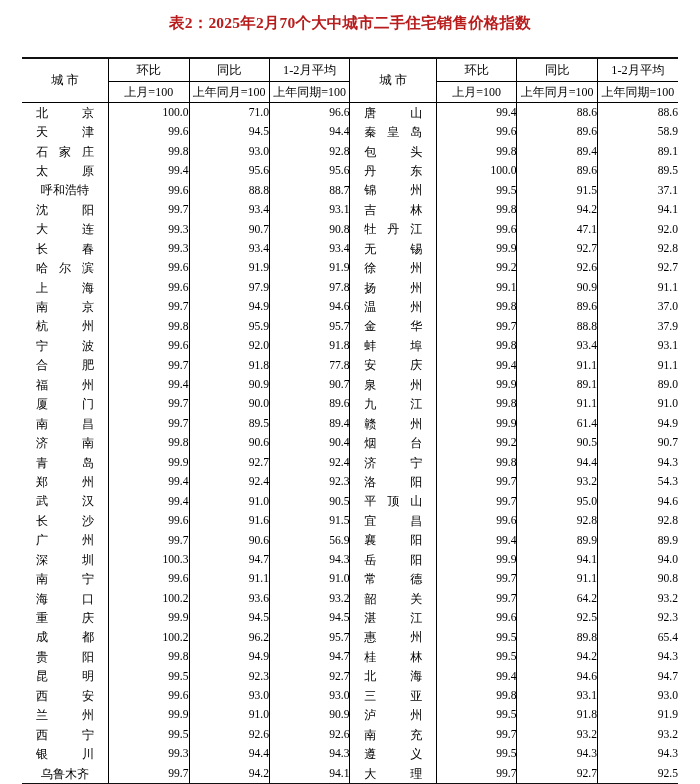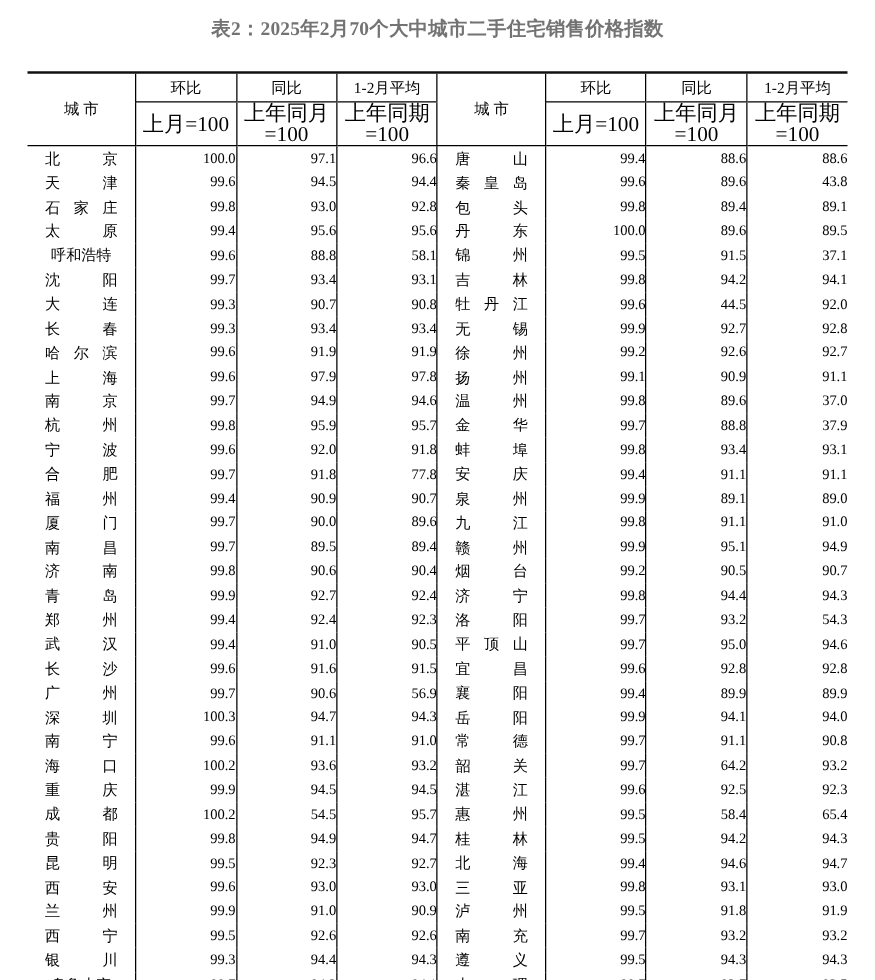--- a/index.html
+++ b/index.html
@@ -25,21 +25,21 @@
   
   .title-wrap {
     padding-top: 13px;
     text-align: center;
   }
   .title {
     font-family: "Liberation Serif", "DejaVu Serif", serif;
     font-size: 15.5px;
     font-weight: bold;
     letter-spacing: 0.2px;
-    color: #737373;
+    color: #b91c1c;
     white-space: nowrap;
   }
 
   
   .table-area {
     margin: 0 auto;
     margin-top: 23px;
     width: 656px;
     border-top: 2.4px solid #111;
     border-bottom: 2.4px solid #111;
@@ -65,21 +65,21 @@
   col.c-city { width: 86px; }
   col.c-num  { width: 80px; }
 
   
   .hdr-top td, .hdr-bot td {
     text-align: center;
     font-size: 12.3px;
     color: #000;
   }
   .hdr-top td { height: 22px; }
-  .hdr-bot td { height: 20px; font-size: 17px; }
+  .hdr-bot td { height: 20px; font-size: 12px; }
 
   .vl { border-left: 1.15px solid #000; }
 
   .hdr-city {
     text-align: center;
     font-size: 12.3px;
     letter-spacing: 3px;
     text-indent: 3px;
   }
   .hdr-sep-bottom { border-bottom: 1.15px solid #000; }
@@ -152,36 +152,36 @@
           <td class="vl hdr-rule">上年同期=100</td>
           <td class="vl hdr-rule">上月=100</td>
           <td class="vl hdr-rule">上年同月=100</td>
           <td class="vl hdr-rule">上年同期=100</td>
         </tr>
       </thead>
       <tbody id="tbody">
           <tr class="drow">
             <td class="city"><span class="nm">北京</span></td>
             <td class="num sep-l">100.0</td>
-            <td class="num sep-l">97.1</td>
+            <td class="num sep-l">71.0</td>
             <td class="num sep-l">96.6</td>
             <td class="city mid-gap"><span class="nm">唐山</span></td>
             <td class="num sep-l">99.4</td>
             <td class="num sep-l">88.6</td>
             <td class="num sep-l">88.6</td>
           </tr>
           <tr class="drow">
             <td class="city"><span class="nm">天津</span></td>
             <td class="num sep-l">99.6</td>
             <td class="num sep-l">94.5</td>
             <td class="num sep-l">94.4</td>
             <td class="city mid-gap"><span class="nm">秦皇岛</span></td>
             <td class="num sep-l">99.6</td>
             <td class="num sep-l">89.6</td>
-            <td class="num sep-l">43.8</td>
+            <td class="num sep-l">58.9</td>
           </tr>
           <tr class="drow">
             <td class="city"><span class="nm">石家庄</span></td>
             <td class="num sep-l">99.8</td>
             <td class="num sep-l">93.0</td>
             <td class="num sep-l">92.8</td>
             <td class="city mid-gap"><span class="nm">包头</span></td>
             <td class="num sep-l">99.8</td>
             <td class="num sep-l">89.4</td>
             <td class="num sep-l">89.1</td>
@@ -193,21 +193,21 @@
             <td class="num sep-l">95.6</td>
             <td class="city mid-gap"><span class="nm">丹东</span></td>
             <td class="num sep-l">100.0</td>
             <td class="num sep-l">89.6</td>
             <td class="num sep-l">89.5</td>
           </tr>
           <tr class="drow">
             <td class="city"><span class="nm w4">呼和浩特</span></td>
             <td class="num sep-l">99.6</td>
             <td class="num sep-l">88.8</td>
-            <td class="num sep-l">58.1</td>
+            <td class="num sep-l">88.7</td>
             <td class="city mid-gap"><span class="nm">锦州</span></td>
             <td class="num sep-l">99.5</td>
             <td class="num sep-l">91.5</td>
             <td class="num sep-l">37.1</td>
           </tr>
           <tr class="drow">
             <td class="city"><span class="nm">沈阳</span></td>
             <td class="num sep-l">99.7</td>
             <td class="num sep-l">93.4</td>
             <td class="num sep-l">93.1</td>
@@ -216,21 +216,21 @@
             <td class="num sep-l">94.2</td>
             <td class="num sep-l">94.1</td>
           </tr>
           <tr class="drow">
             <td class="city"><span class="nm">大连</span></td>
             <td class="num sep-l">99.3</td>
             <td class="num sep-l">90.7</td>
             <td class="num sep-l">90.8</td>
             <td class="city mid-gap"><span class="nm">牡丹江</span></td>
             <td class="num sep-l">99.6</td>
-            <td class="num sep-l">44.5</td>
+            <td class="num sep-l">47.1</td>
             <td class="num sep-l">92.0</td>
           </tr>
           <tr class="drow">
             <td class="city"><span class="nm">长春</span></td>
             <td class="num sep-l">99.3</td>
             <td class="num sep-l">93.4</td>
             <td class="num sep-l">93.4</td>
             <td class="city mid-gap"><span class="nm">无锡</span></td>
             <td class="num sep-l">99.9</td>
             <td class="num sep-l">92.7</td>
@@ -316,21 +316,21 @@
             <td class="num sep-l">91.1</td>
             <td class="num sep-l">91.0</td>
           </tr>
           <tr class="drow">
             <td class="city"><span class="nm">南昌</span></td>
             <td class="num sep-l">99.7</td>
             <td class="num sep-l">89.5</td>
             <td class="num sep-l">89.4</td>
             <td class="city mid-gap"><span class="nm">赣州</span></td>
             <td class="num sep-l">99.9</td>
-            <td class="num sep-l">95.1</td>
+            <td class="num sep-l">61.4</td>
             <td class="num sep-l">94.9</td>
           </tr>
           <tr class="drow">
             <td class="city"><span class="nm">济南</span></td>
             <td class="num sep-l">99.8</td>
             <td class="num sep-l">90.6</td>
             <td class="num sep-l">90.4</td>
             <td class="city mid-gap"><span class="nm">烟台</span></td>
             <td class="num sep-l">99.2</td>
             <td class="num sep-l">90.5</td>
@@ -422,25 +422,25 @@
             <td class="num sep-l">94.5</td>
             <td class="num sep-l">94.5</td>
             <td class="city mid-gap"><span class="nm">湛江</span></td>
             <td class="num sep-l">99.6</td>
             <td class="num sep-l">92.5</td>
             <td class="num sep-l">92.3</td>
           </tr>
           <tr class="drow">
             <td class="city"><span class="nm">成都</span></td>
             <td class="num sep-l">100.2</td>
-            <td class="num sep-l">54.5</td>
+            <td class="num sep-l">96.2</td>
             <td class="num sep-l">95.7</td>
             <td class="city mid-gap"><span class="nm">惠州</span></td>
             <td class="num sep-l">99.5</td>
-            <td class="num sep-l">58.4</td>
+            <td class="num sep-l">89.8</td>
             <td class="num sep-l">65.4</td>
           </tr>
           <tr class="drow">
             <td class="city"><span class="nm">贵阳</span></td>
             <td class="num sep-l">99.8</td>
             <td class="num sep-l">94.9</td>
             <td class="num sep-l">94.7</td>
             <td class="city mid-gap"><span class="nm">桂林</span></td>
             <td class="num sep-l">99.5</td>
             <td class="num sep-l">94.2</td>

